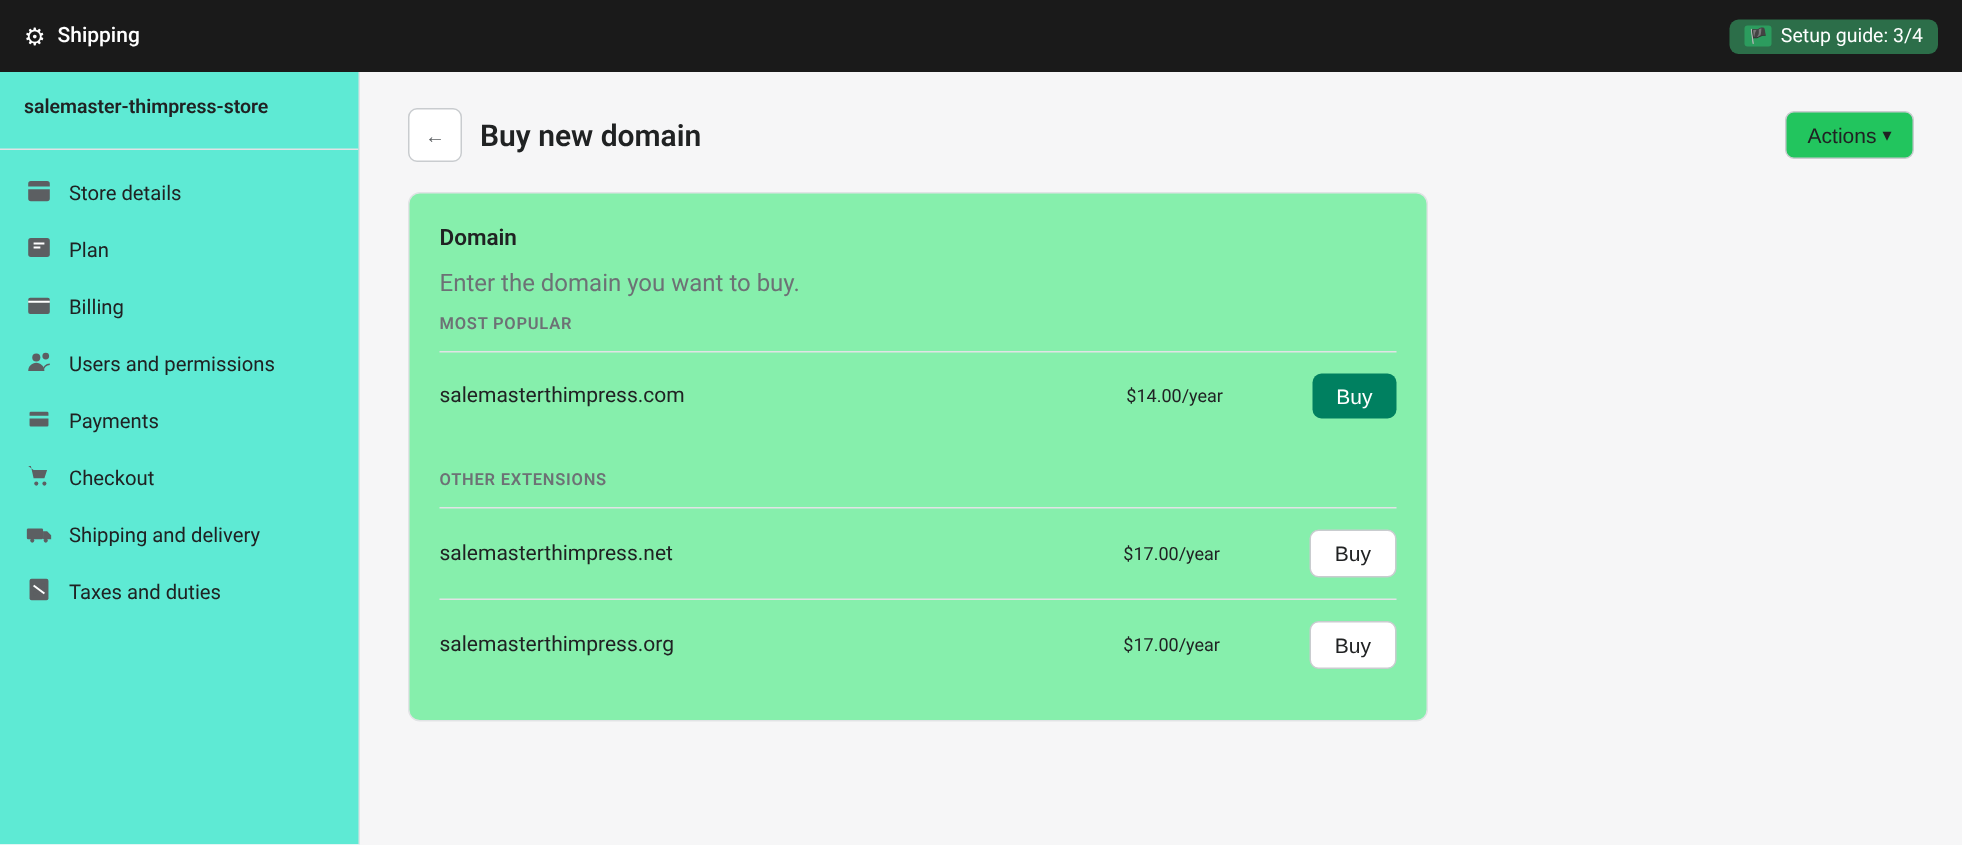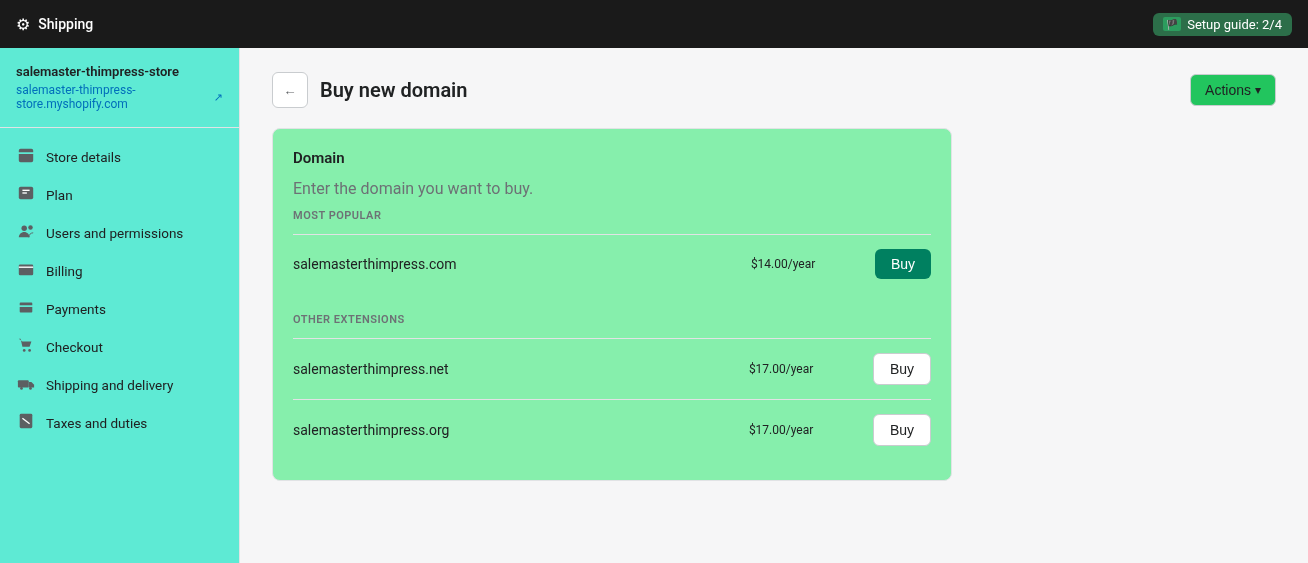--- a/index.html
+++ b/index.html
@@ -242,77 +242,73 @@
 <body>
 
 <div class="topbar">
   <div class="topbar-settings">
     <span style="font-size:16px; color:#fff;">⚙</span>
     <span>Shipping</span>
   </div>
   <div class="topbar-right">
     <div class="setup-guide">
       <div class="flag-icon">🏴</div>
-      <span>Setup guide: 2/4</span>
+      <span>Setup guide: 3/4</span>
     </div>
   </div>
 </div>
 
 <div class="main-layout">
 
   <div class="sidebar">
     <div class="store-info">
       <div class="store-name">salemaster-thimpress-store</div>
-      <a class="store-url">
-        <span>salemaster-thimpress-store.myshopify.com</span>
-        <span class="external-link-icon">↗</span>
-      </a>
     </div>
 
     <div class="nav-item">
       <div class="nav-icon">
         <svg viewBox="0 0 20 20">
             <path d="M2 5a2 2 0 012-2h12a2 2 0 012 2v2H2V5zm0 4h16v7a2 2 0 01-2 2H4a2 2 0 01-2-2V9z"></path>
           </svg>
       </div>
       <span>Store details</span>
     </div>
 
     <div class="nav-item">
       <div class="nav-icon">
         <svg viewBox="0 0 20 20">
             <rect x="2" y="3" width="16" height="14" rx="2"></rect>
             <line x1="6" y1="7" x2="14" y2="7" stroke="white" stroke-width="1.5"></line>
             <line x1="6" y1="10" x2="11" y2="10" stroke="white" stroke-width="1.5"></line>
           </svg>
       </div>
       <span>Plan</span>
+    </div>
+
+    <div class="nav-item">
+      <div class="nav-icon">
+        <svg viewBox="0 0 20 20">
+            <rect x="2" y="5" width="16" height="12" rx="1.5"></rect>
+            <path d="M2 8h16" stroke="white" stroke-width="1.5" fill="none"></path>
+            <rect x="4" y="11" width="4" height="2" rx="0.5" fill="#5c5f62"></rect>
+          </svg>
+      </div>
+      <span>Billing</span>
     </div>
 
     <div class="nav-item">
       <div class="nav-icon">
         <svg viewBox="0 0 20 20">
             <circle cx="8" cy="7" r="3"></circle>
             <path d="M2 17c0-3.31 2.69-6 6-6s6 2.69 6 6"></path>
             <circle cx="15" cy="6" r="2.5"></circle>
             <path d="M13 17c0-2.76 2.24-5 5-5" stroke="#5c5f62" fill="none"></path>
           </svg>
       </div>
       <span>Users and permissions</span>
-    </div>
-
-    <div class="nav-item">
-      <div class="nav-icon">
-        <svg viewBox="0 0 20 20">
-            <rect x="2" y="5" width="16" height="12" rx="1.5"></rect>
-            <path d="M2 8h16" stroke="white" stroke-width="1.5" fill="none"></path>
-            <rect x="4" y="11" width="4" height="2" rx="0.5" fill="#5c5f62"></rect>
-          </svg>
-      </div>
-      <span>Billing</span>
     </div>
 
     <div class="nav-item">
       <div class="nav-icon">
         <svg viewBox="0 0 20 20">
             <path d="M3 6a1 1 0 011-1h12a1 1 0 011 1v2H3V6zm0 4h14v5a1 1 0 01-1 1H4a1 1 0 01-1-1v-5z"></path>
           </svg>
       </div>
       <span>Payments</span>
     </div>

